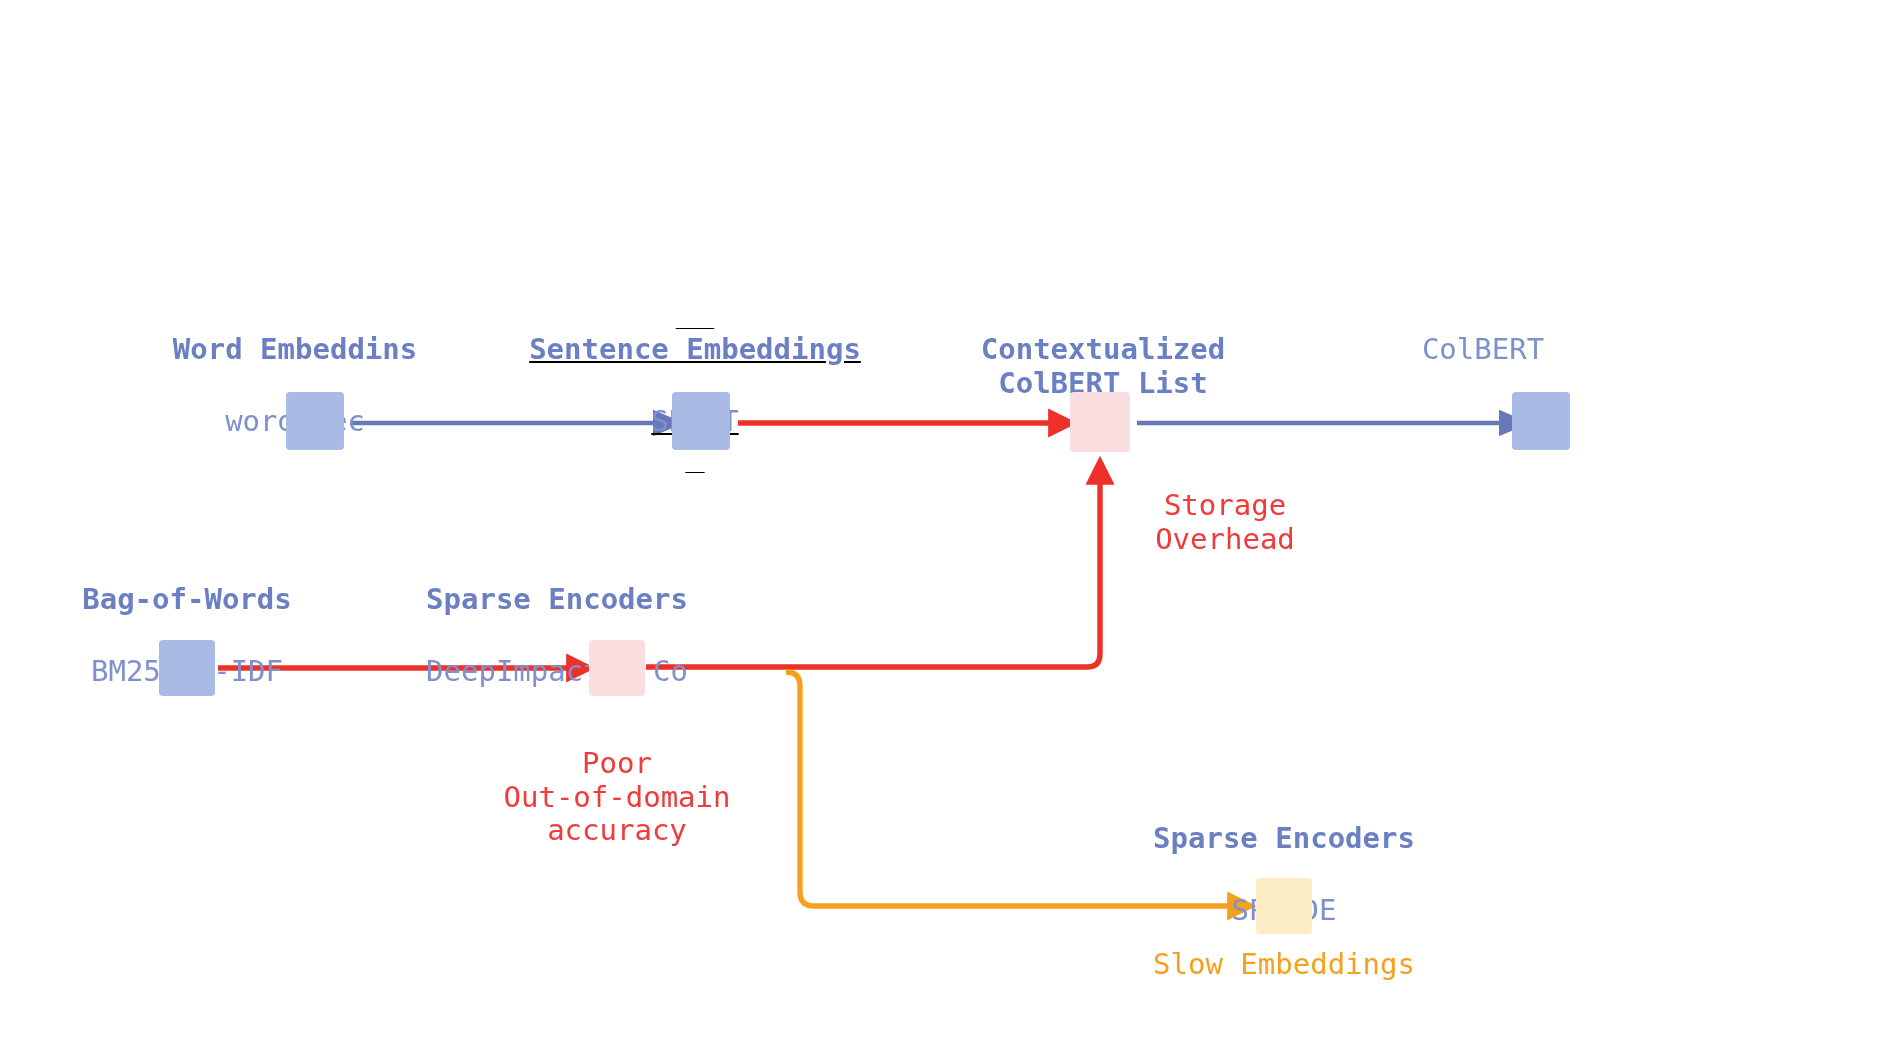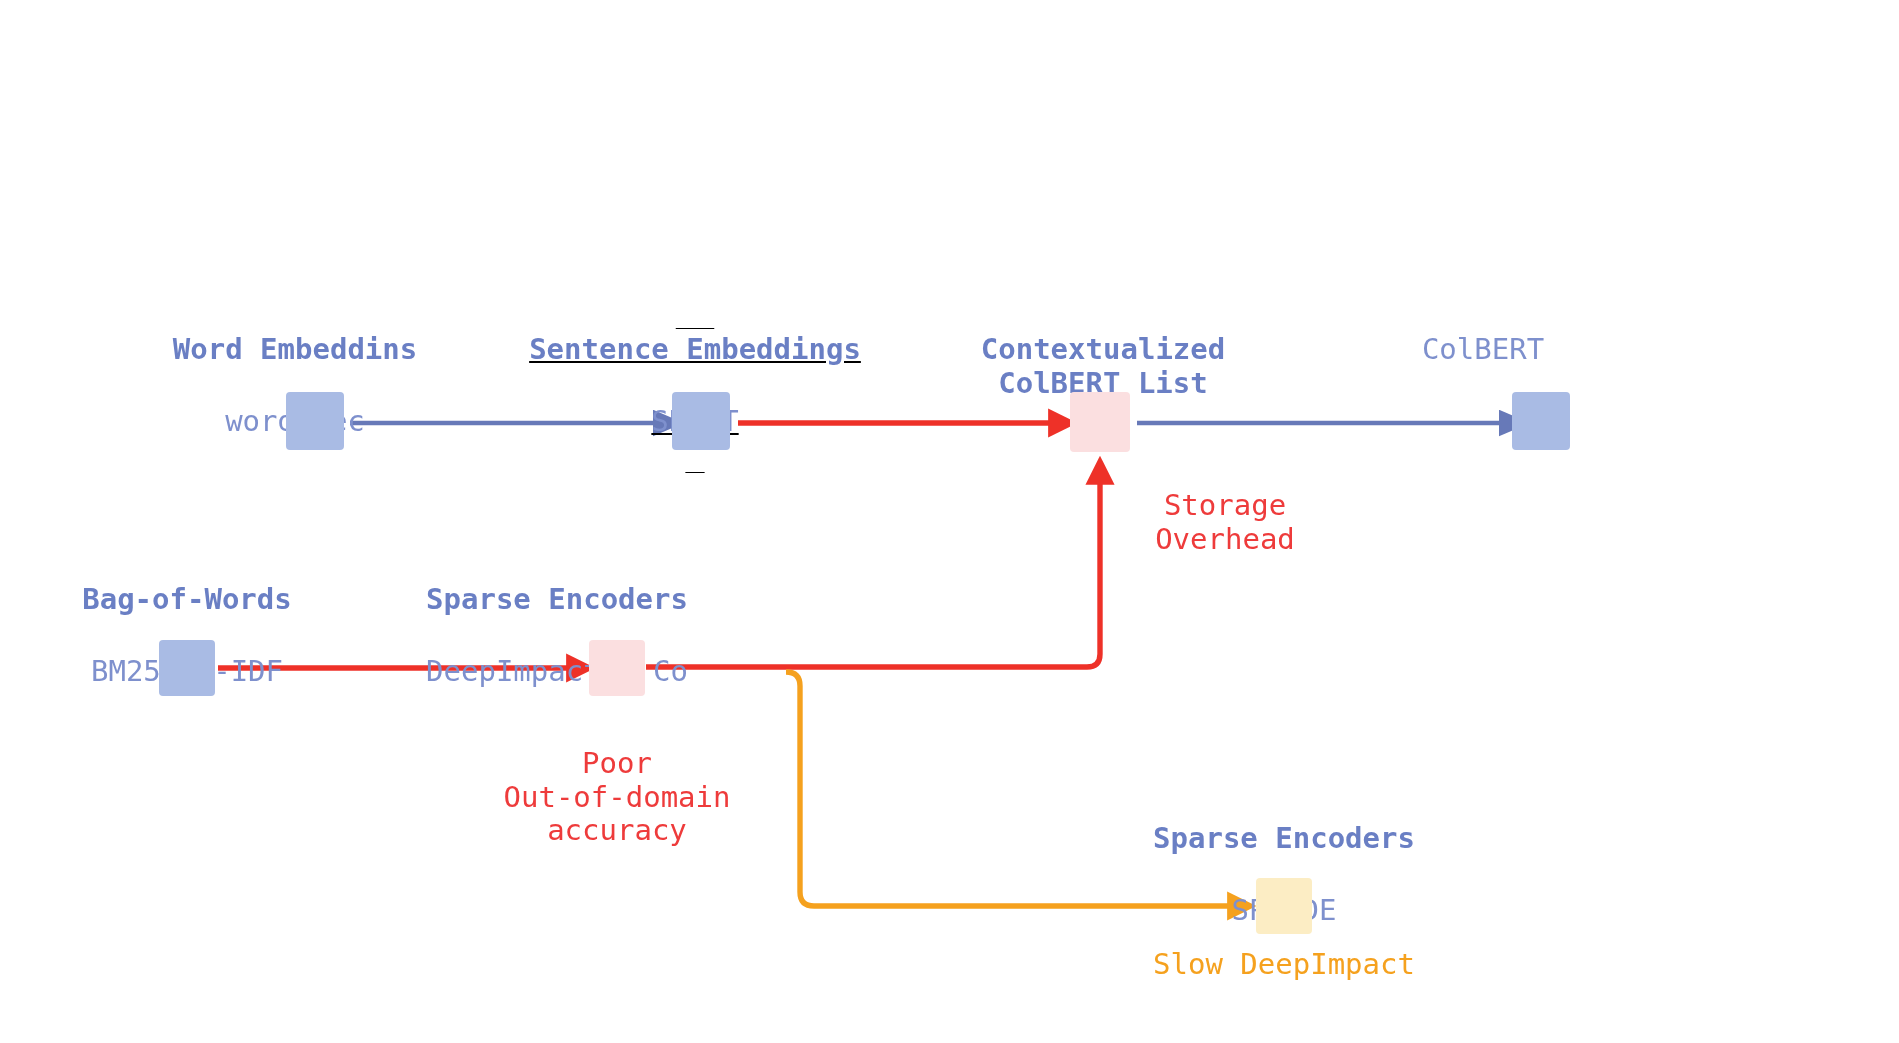--- a/index.html
+++ b/index.html
@@ -146,15 +146,15 @@
   </div>
   <div class="box box-yellow" style="left:1256px; top:878px; width:56px; height:56px;"></div>
 
   <div class="annot annot-red" style="left:1080px; top:482px; width:290px;margin-top:7px;">Storage
 Overhead</div>
 
   <div class="annot annot-red" style="left:467px; top:747px; width:300px;">Poor
 Out-of-domain
 accuracy</div>
 
-  <div class="annot annot-orange" style="left:1084px; top:948px; width:400px;">Slow DeepImpact</div>
+  <div class="annot annot-orange" style="left:1084px; top:948px; width:400px;">Slow Embeddings</div>
 
 </div>
 
 </body></html>

